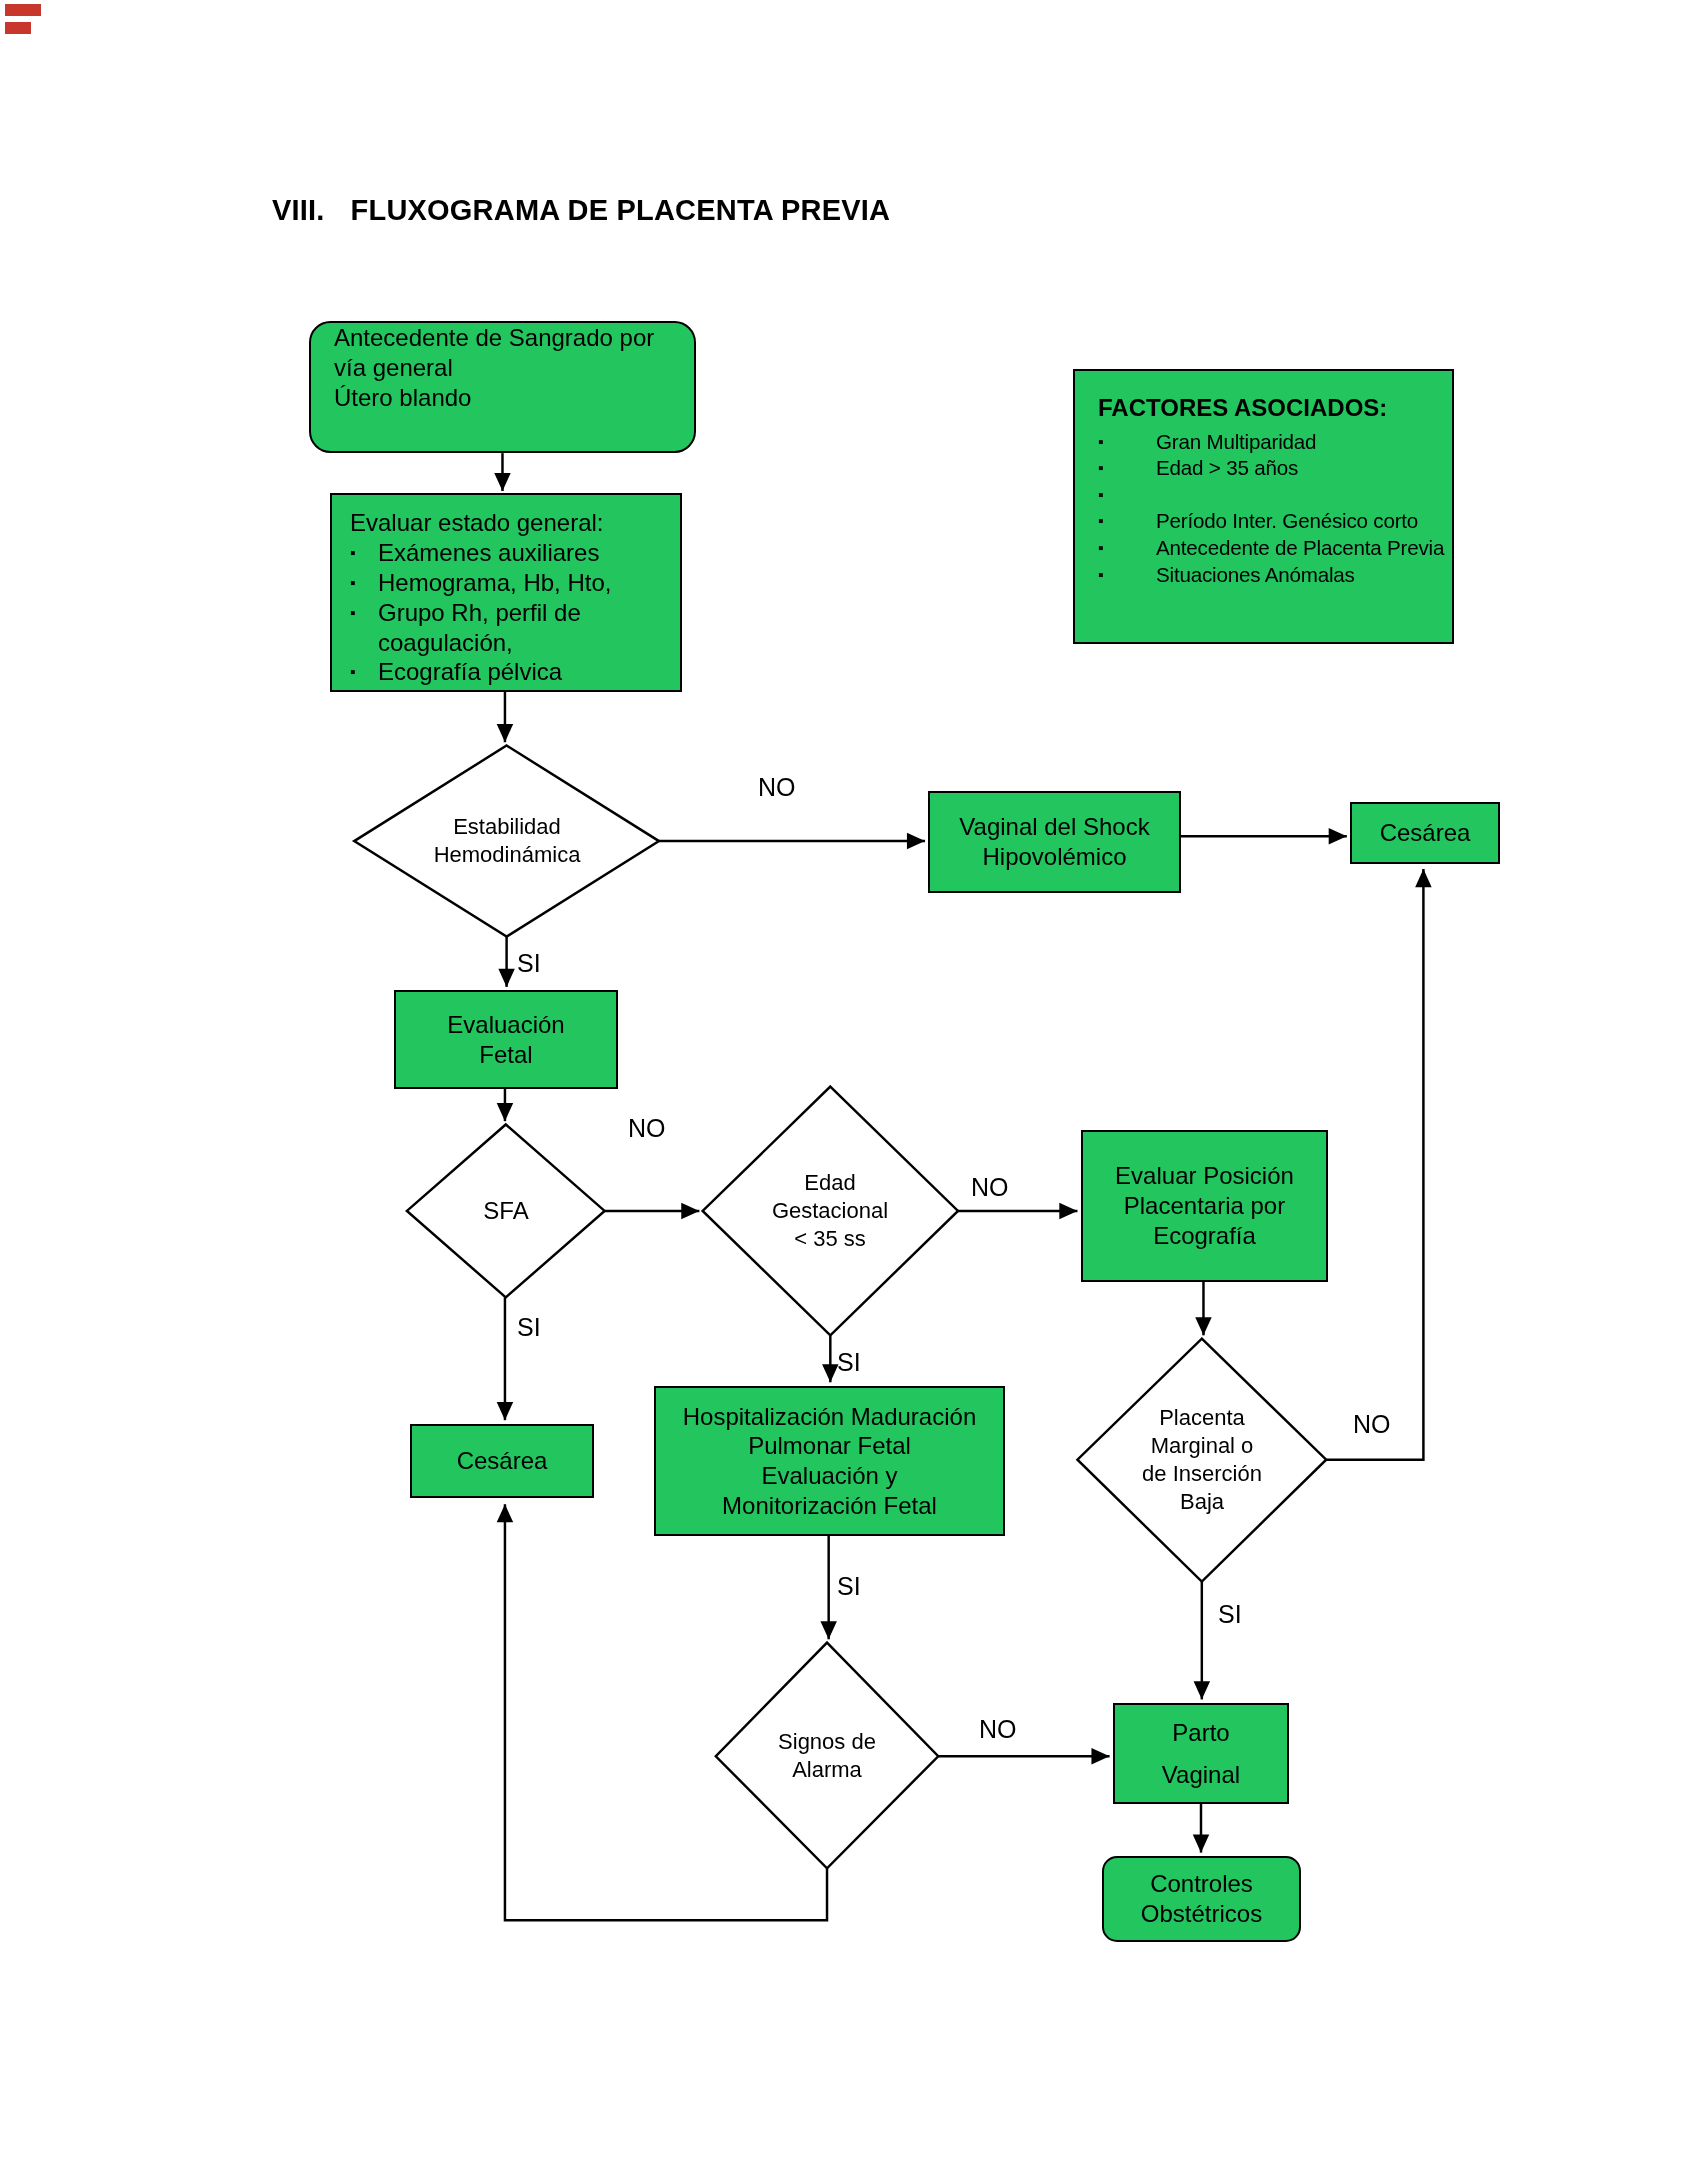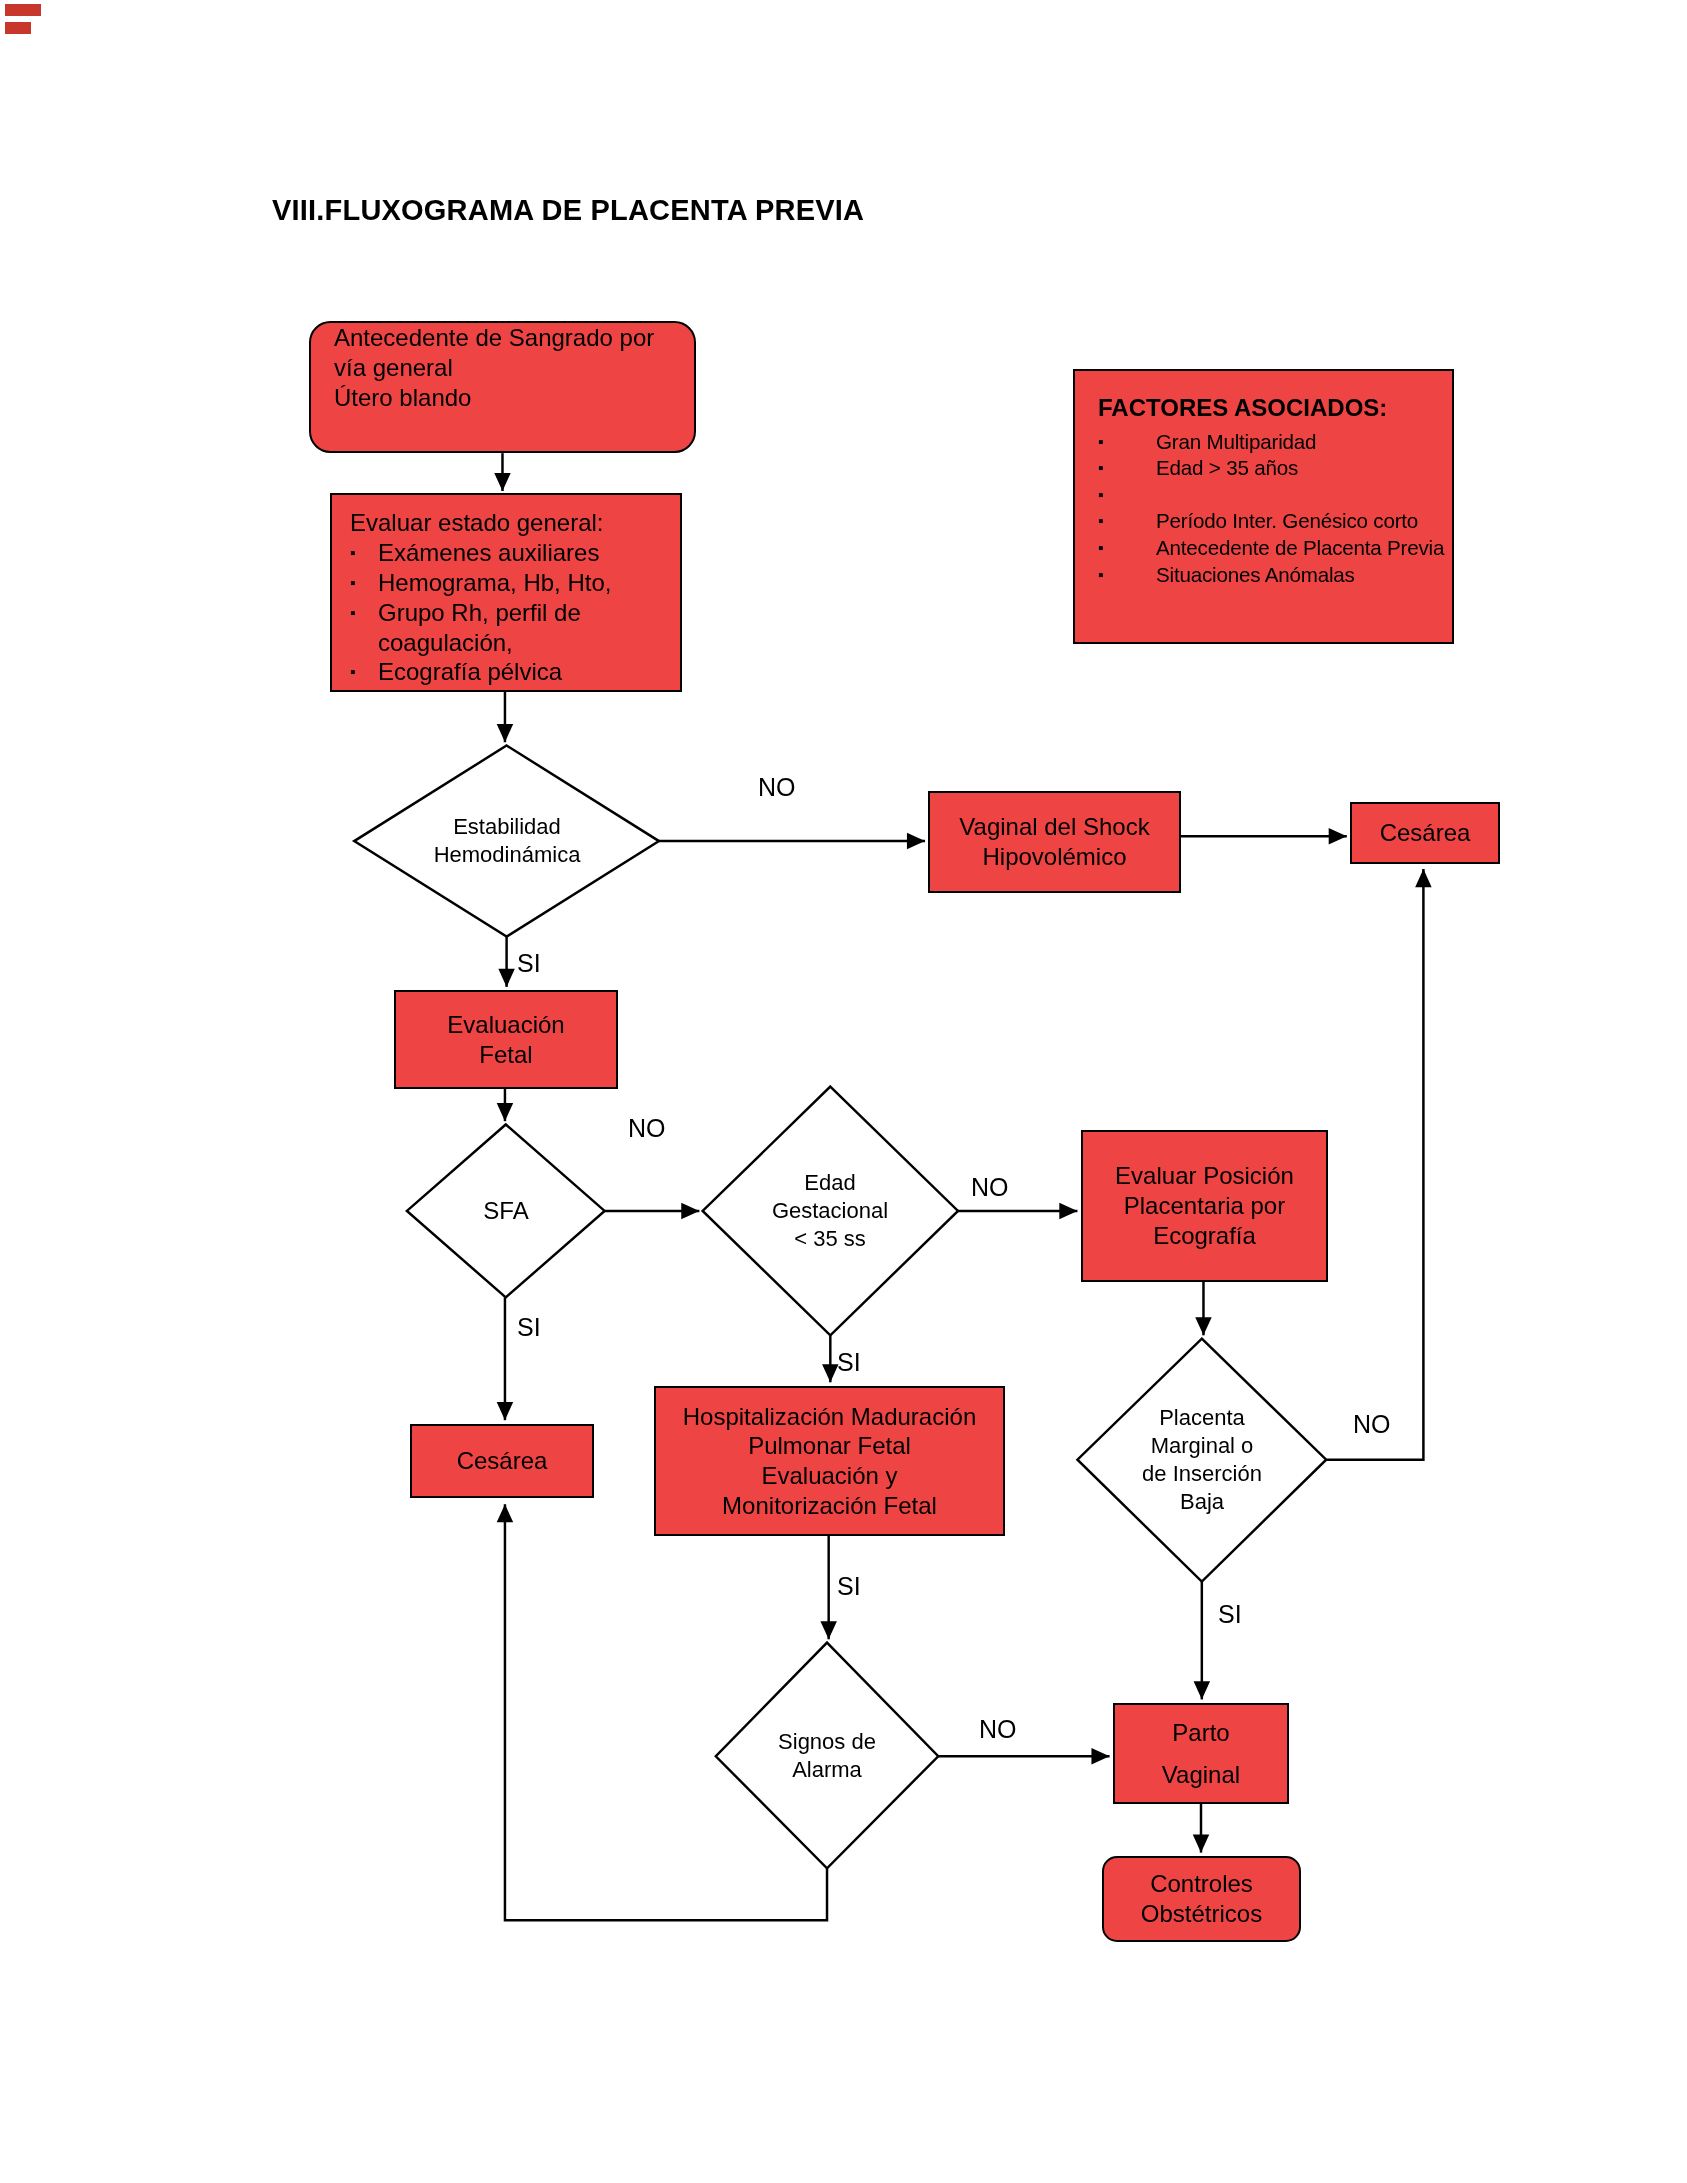--- a/index.html
+++ b/index.html
@@ -3,25 +3,25 @@
 <meta charset="utf-8">
 <style>
   html,body { margin:0; padding:0; background:#888; }
   .canvas {
     position:relative; width:1687px; height:2183px;
     background:#ffffff; overflow:hidden;
     font-family:"Liberation Sans", sans-serif;
     color:#000;
   }
   .red-mark { position:absolute; background:#c8372b; z-index:3; }
-  .title { position:absolute; left:272px; top:194px; display:flex; 
+  .title { position:absolute; left:272px; top:194px; display:flex; gap:26px;
            font-size:29px; font-weight:bold; letter-spacing:0.2px; z-index:2; }
   svg.wires { position:absolute; left:0; top:0; z-index:1; }
   .box {
-    position:absolute; box-sizing:border-box; background:#ef4444;
+    position:absolute; box-sizing:border-box; background:#22c55e;
     border:2.5px solid #000; display:flex; flex-direction:column;
     align-items:center; justify-content:center; text-align:center;
     font-size:24px; line-height:1.24; z-index:2;
   }
   .box.la { align-items:flex-start; text-align:left; justify-content:flex-start; }
   .dtext {
     position:absolute; transform:translate(-50%,-50%);
     text-align:center; font-size:22px; line-height:1.28; z-index:2; white-space:nowrap;
   }
   .elabel { position:absolute; font-size:25px; z-index:2; }

